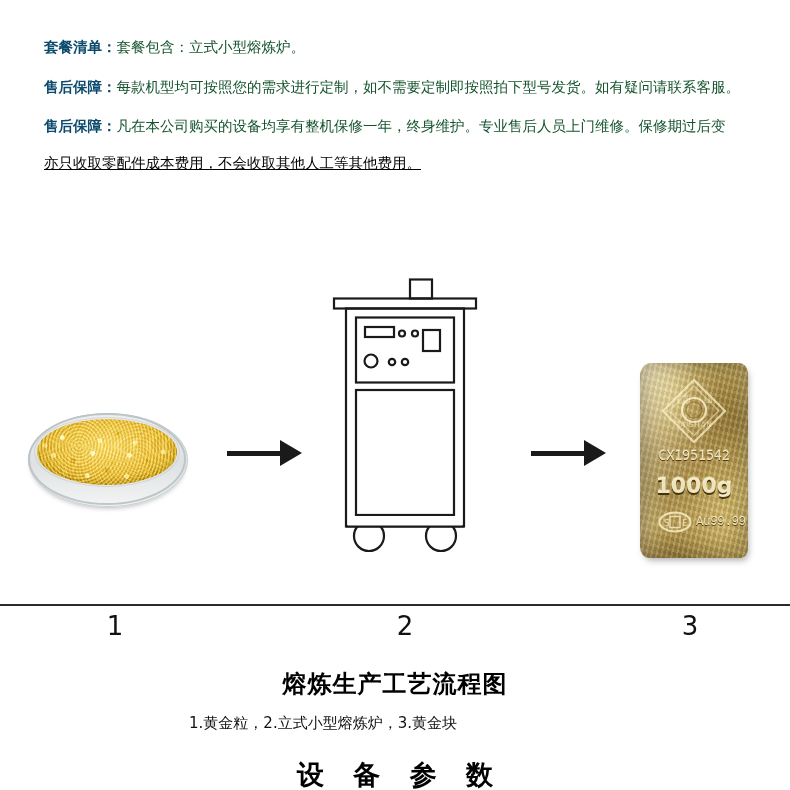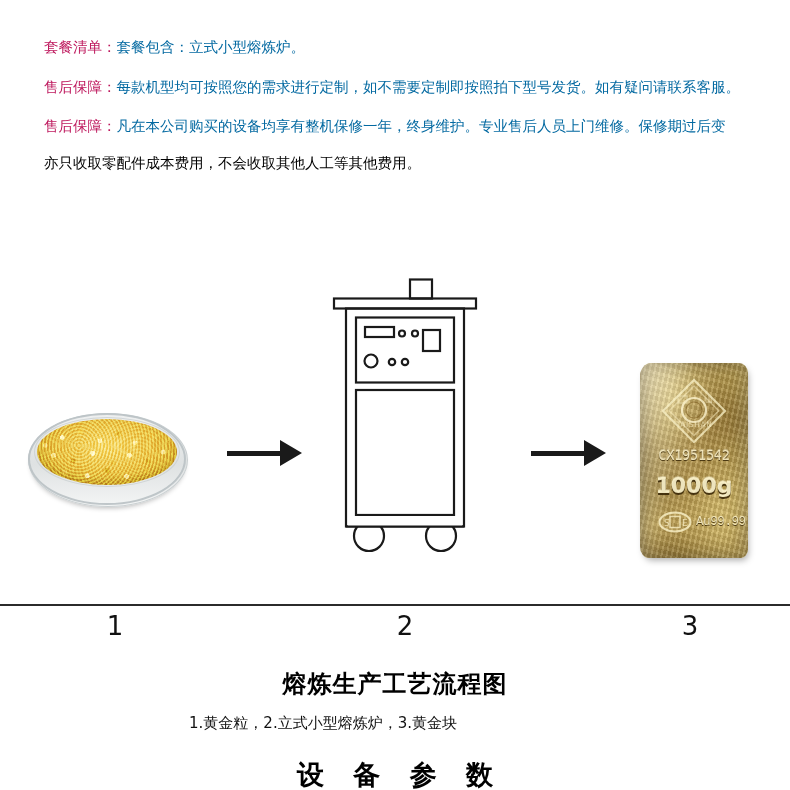--- a/index.html
+++ b/index.html
@@ -27,32 +27,33 @@
     font-size: 14.5px;
     line-height: 1.0;
     margin-bottom: 25px;
     white-space: nowrap;
     letter-spacing: 0px;
   }
   .desc-line.wrapline {
     margin-bottom: 22px;
   }
   .desc-label {
-    color: #be185d;
-    font-weight: normal;
+    color: #0c4a6e;
+    font-weight: bold;
   }
   .desc-body {
-    color: #0369a1;
+    color: #14532d;
   }
   .desc-cont {
     font-size: 14.5px;
     line-height: 1.0;
     color: #000;
     margin-top: 0px;
     white-space: nowrap;
+    text-decoration: underline;
   }
 
   
   .flow-area {
     position: absolute;
     left: 0;
     top: 265px;
     width: 790px;
     height: 340px;
   }

